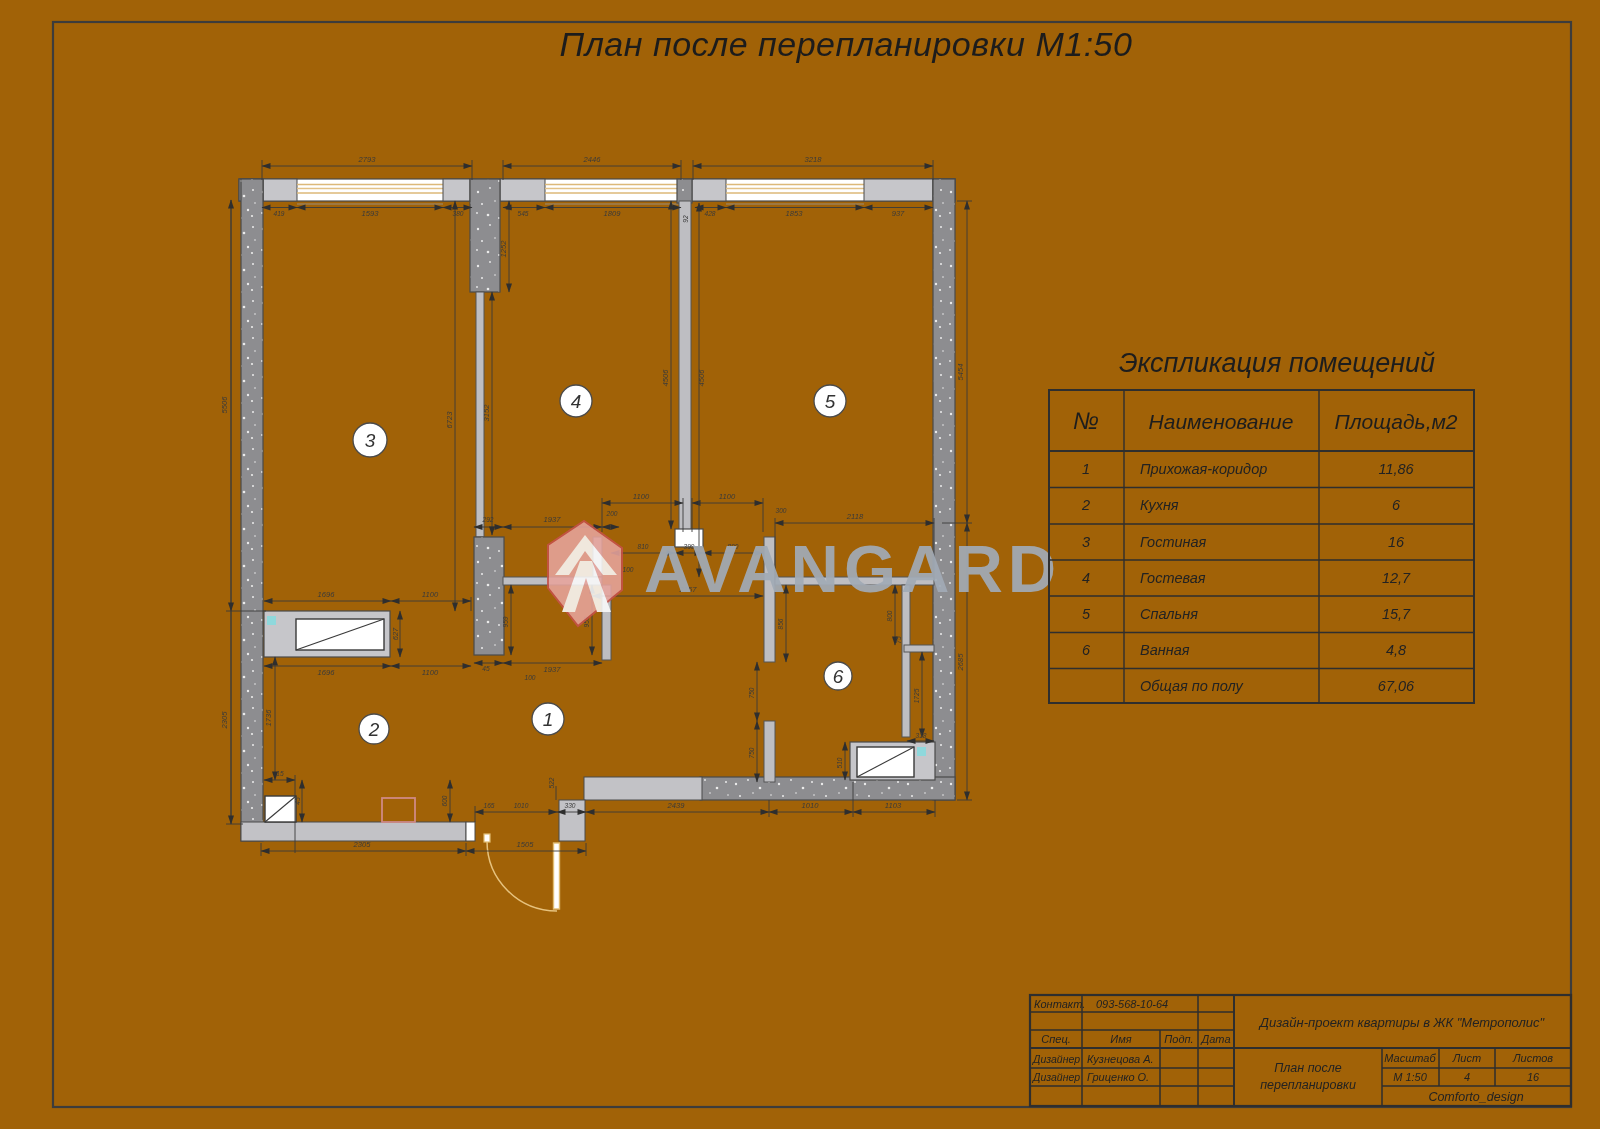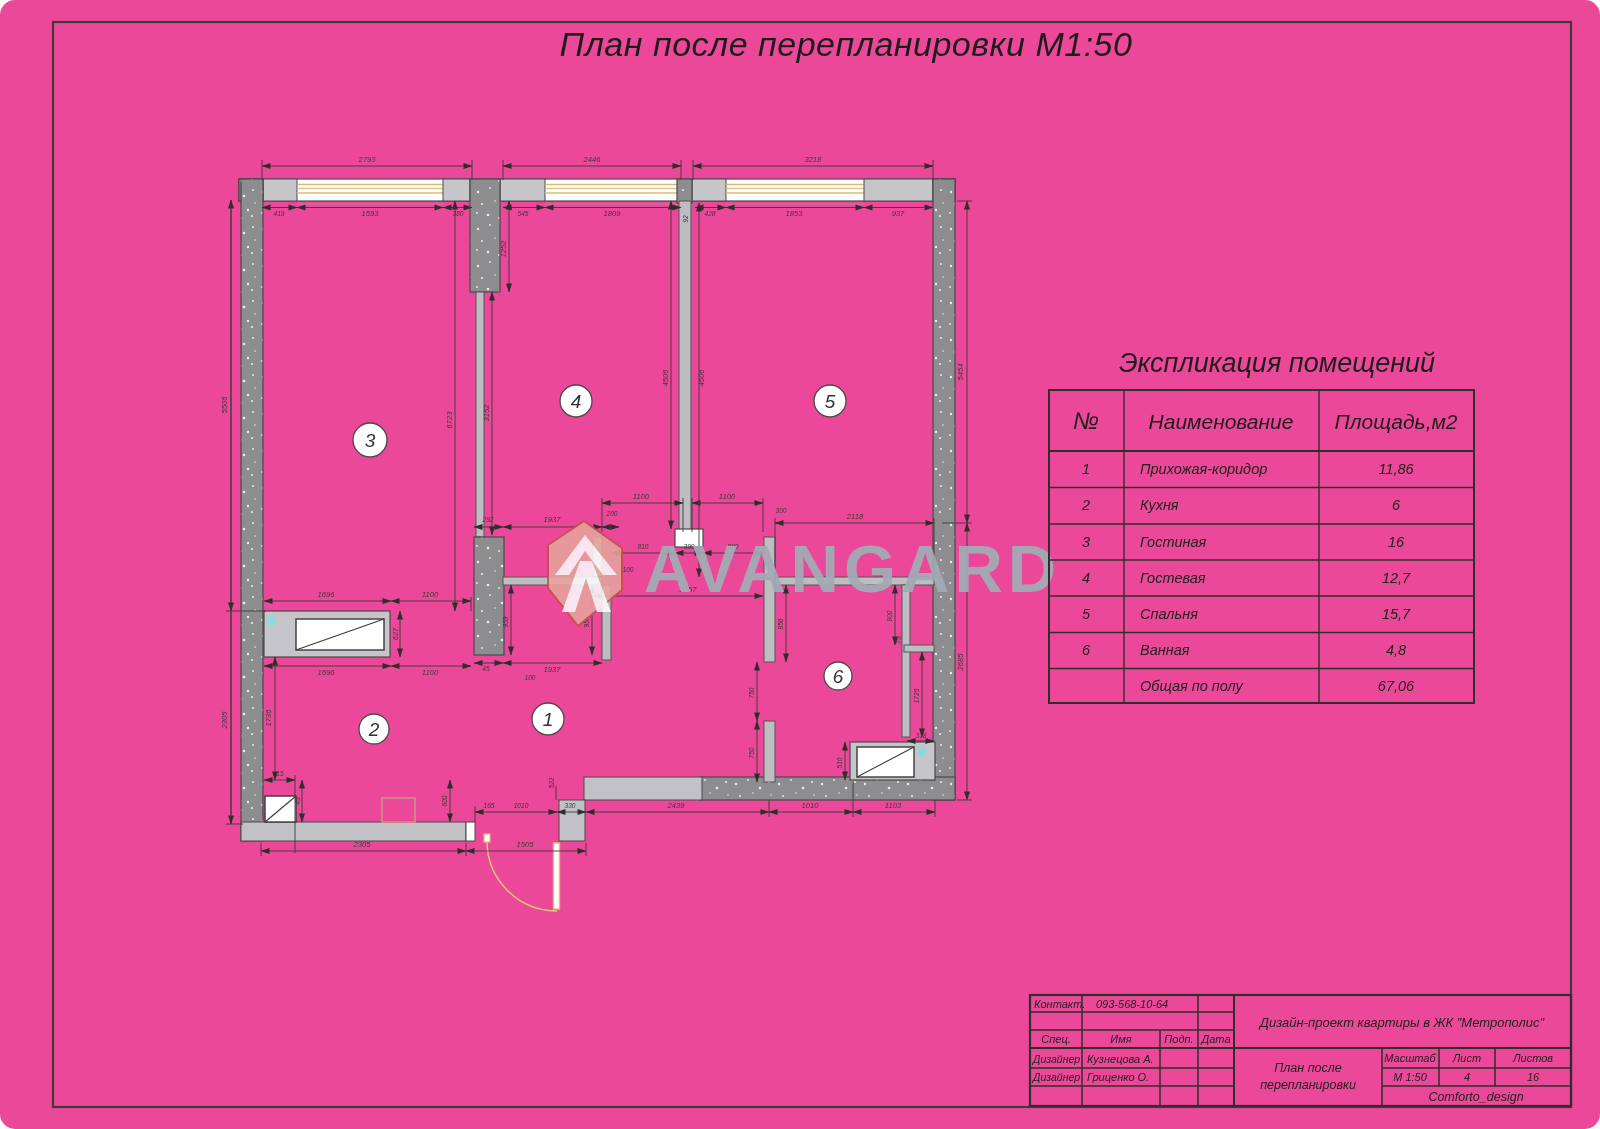--- a/index.html
+++ b/index.html
@@ -1,16 +1,16 @@
 <!DOCTYPE html>
 <html><head>
 <meta charset="utf-8">
 <style>
 html,body{margin:0;padding:0;background:#ffffff;}
-#page{position:relative;width:1600px;height:1129px;background:#ec4899;overflow:hidden;border-radius:15px;}
+#page{position:relative;width:1600px;height:1129px;background:#a16207;overflow:hidden;}
 text{font-family:"Liberation Sans",sans-serif;}
 .d{font:italic 7.6px "Liberation Sans",sans-serif;fill:#3a3a3a;}
 .d7{font:italic 6.6px "Liberation Sans",sans-serif;fill:#3a3a3a;}
 .rn{font:italic 19px "Liberation Sans",sans-serif;fill:#333;text-anchor:middle;}
 .tb{font:italic 14.5px "Liberation Sans",sans-serif;fill:#222;}
 .st{font:italic 11px "Liberation Sans",sans-serif;fill:#222;}
 .ttl{font:italic 21px "Liberation Sans",sans-serif;fill:#1d1d1d;}
 </style>
 </head>
 <body>

